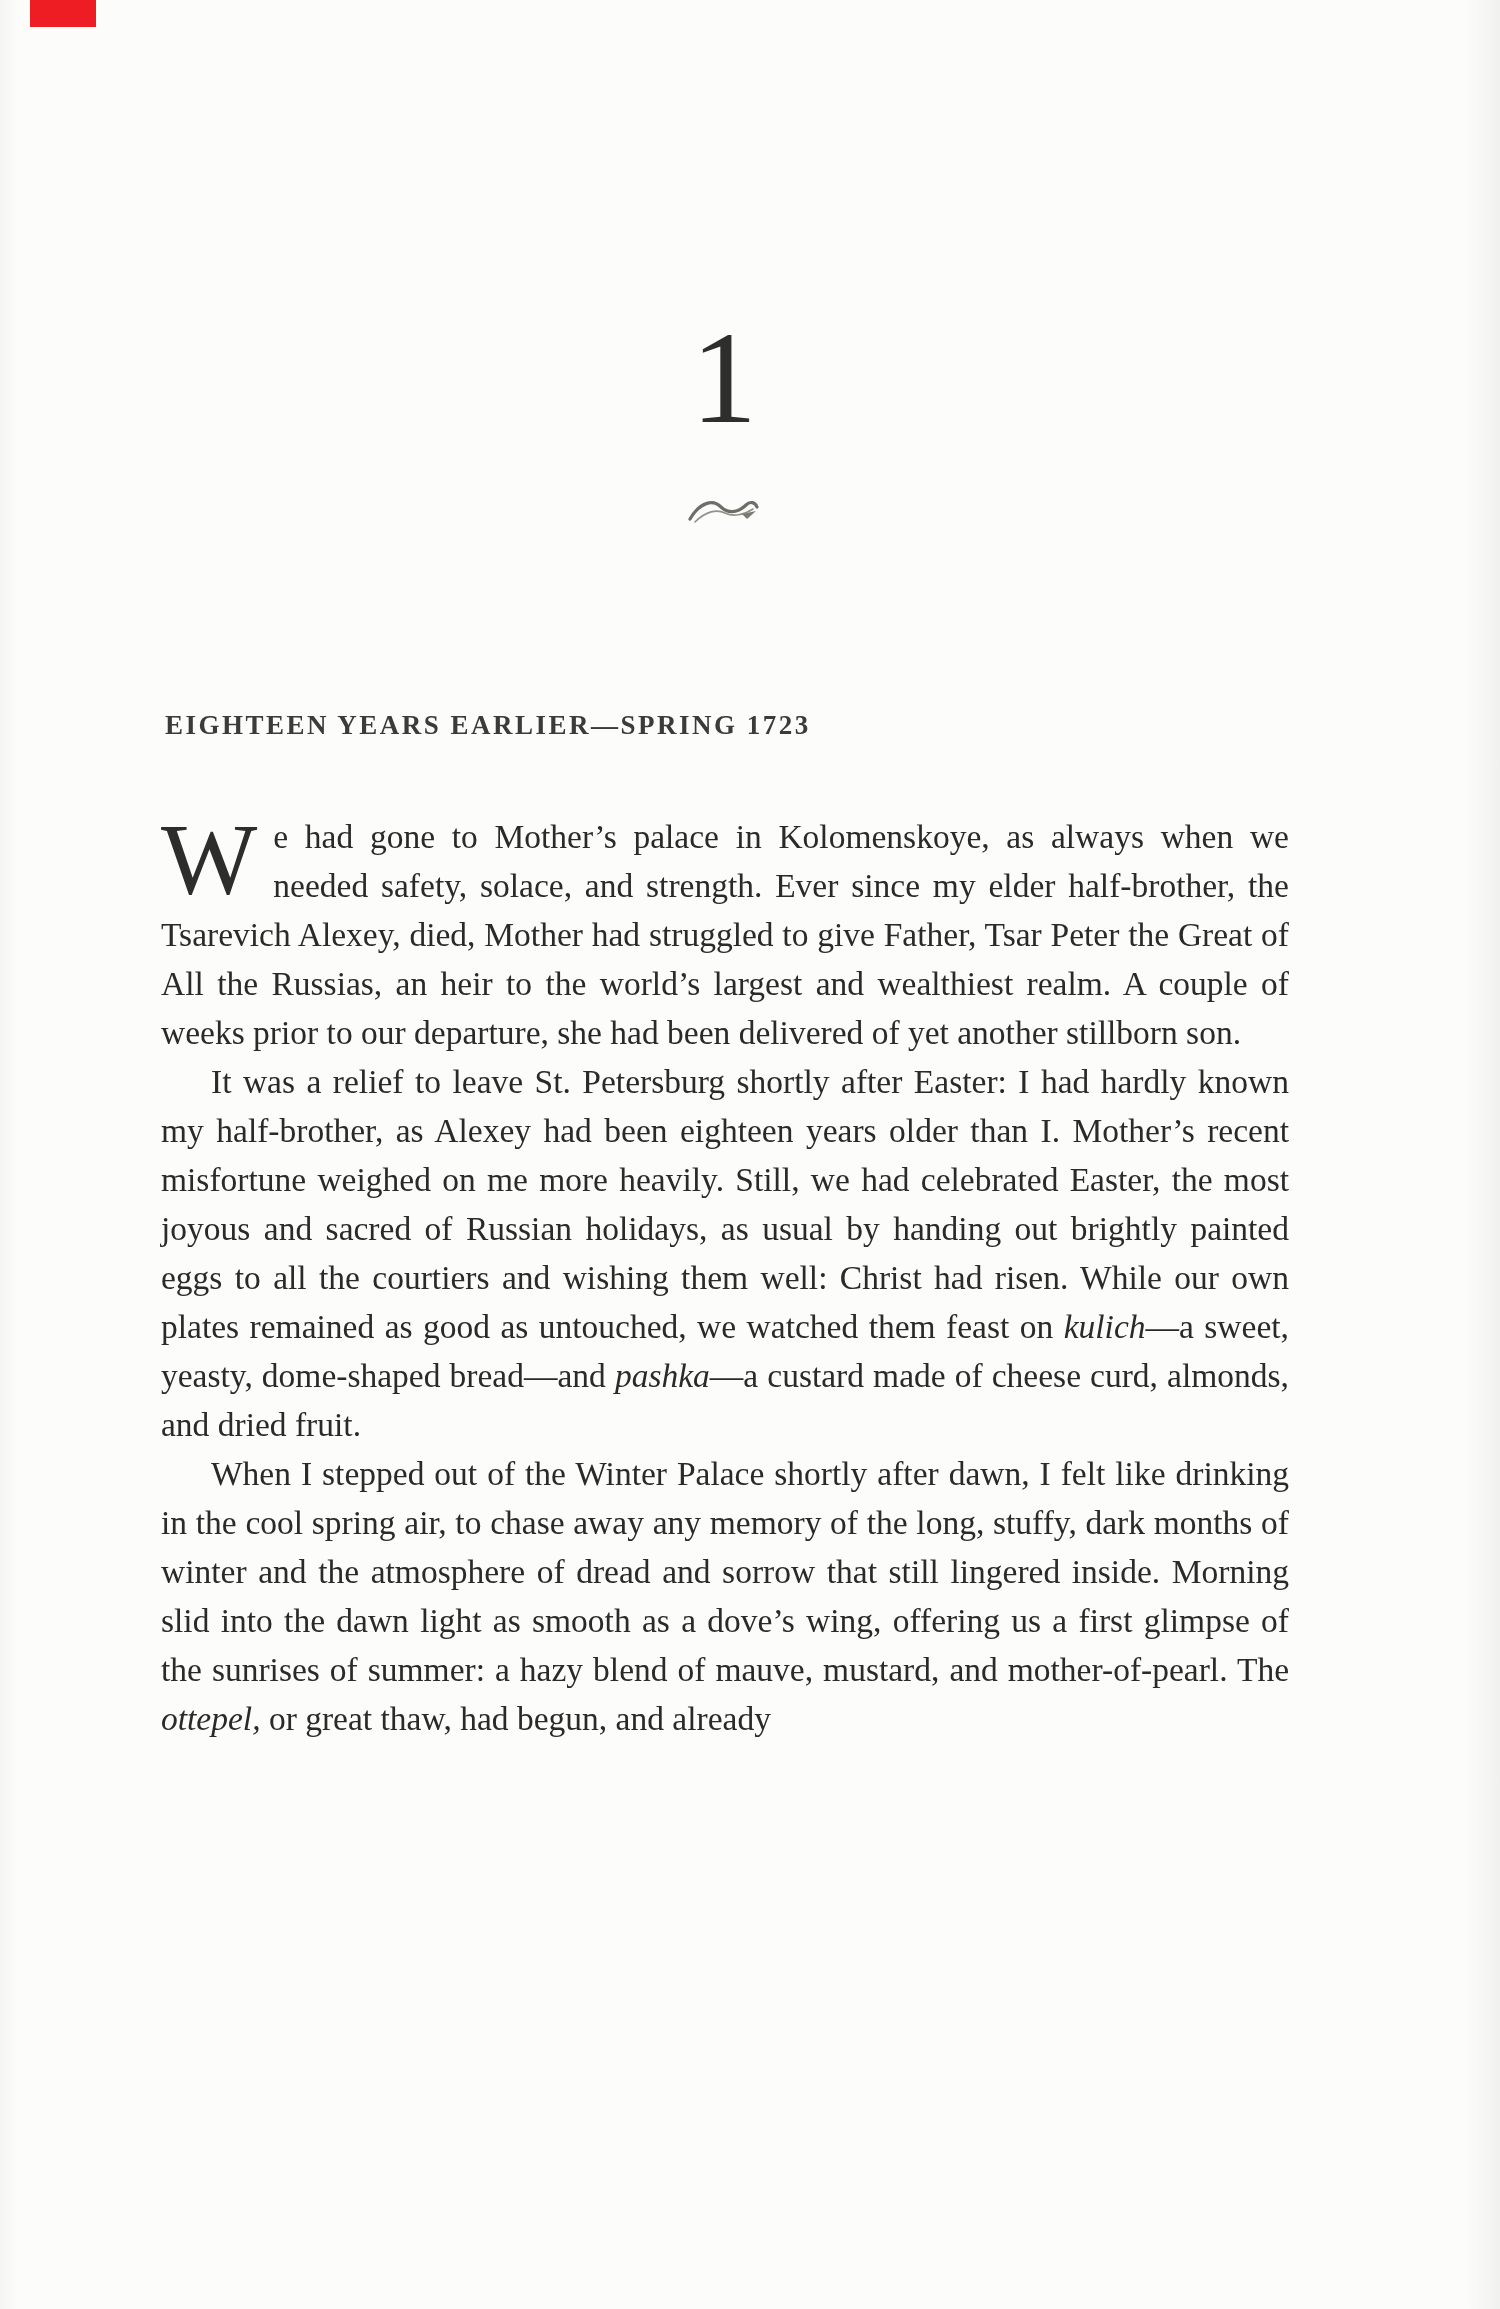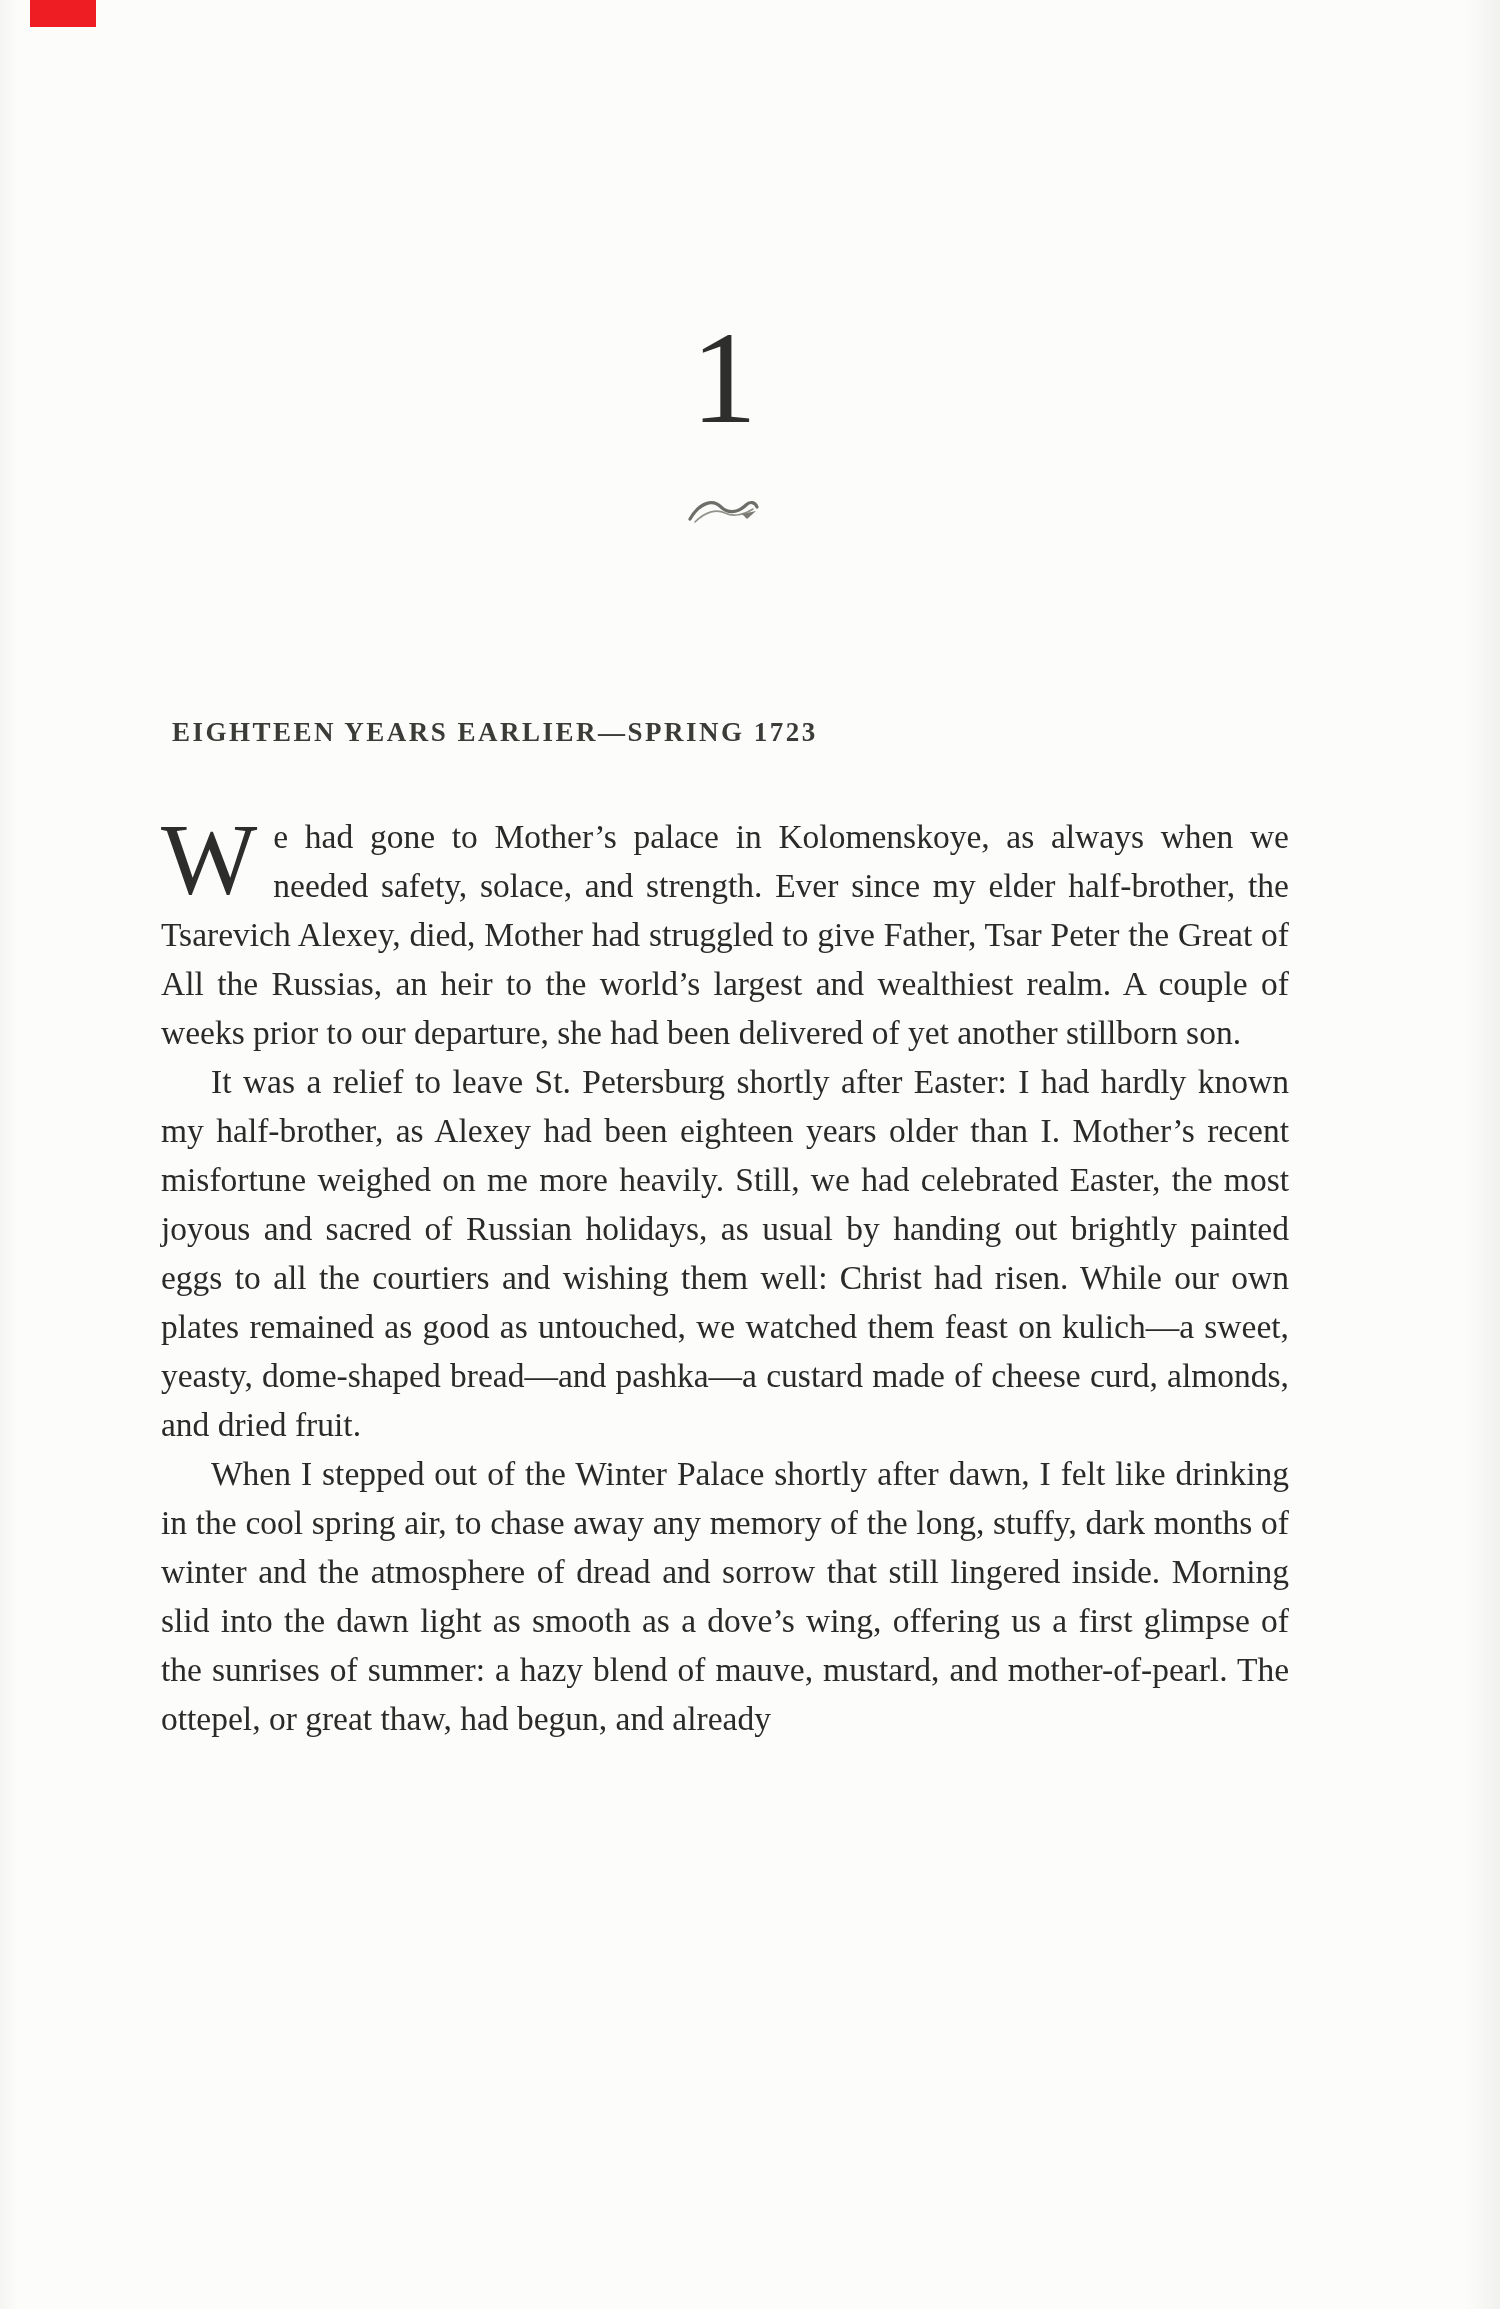--- a/index.html
+++ b/index.html
@@ -58,21 +58,21 @@
     left: 160px;
     width: 1128px;
     text-align: center;
   }
   .ornament svg { display: inline-block; }
   .section-heading {
     position: absolute;
     top: 706px;
     left: 161px;
     width: 1128px;
-    margin: 11px;
+    margin: 4px;
     font-size: 27px;
     font-weight: 600;
     letter-spacing: 2.5px;
     color: #3b3b38;
     font-family: "Liberation Serif", serif;
   }
   .body-text {
     position: absolute;
     top: 812px;
     left: 161px;
@@ -89,21 +89,21 @@
   .body-text p.indent {
     text-indent: 50px;
   }
   .dropcap {
     float: left;
     font-size: 102px;
     line-height: 84px;
     padding: 6px 16px 0 0;
     color: #2d2d2b;
   }
-  .it { }
+  .it { font-style: italic; }
 </style>
 </head>
 <body>
 
 <div class="page">
 
   <div class="red-mark" style="background: rgb(238, 28, 35);"></div>
 
   <div class="chapter-number">1</div>
 

